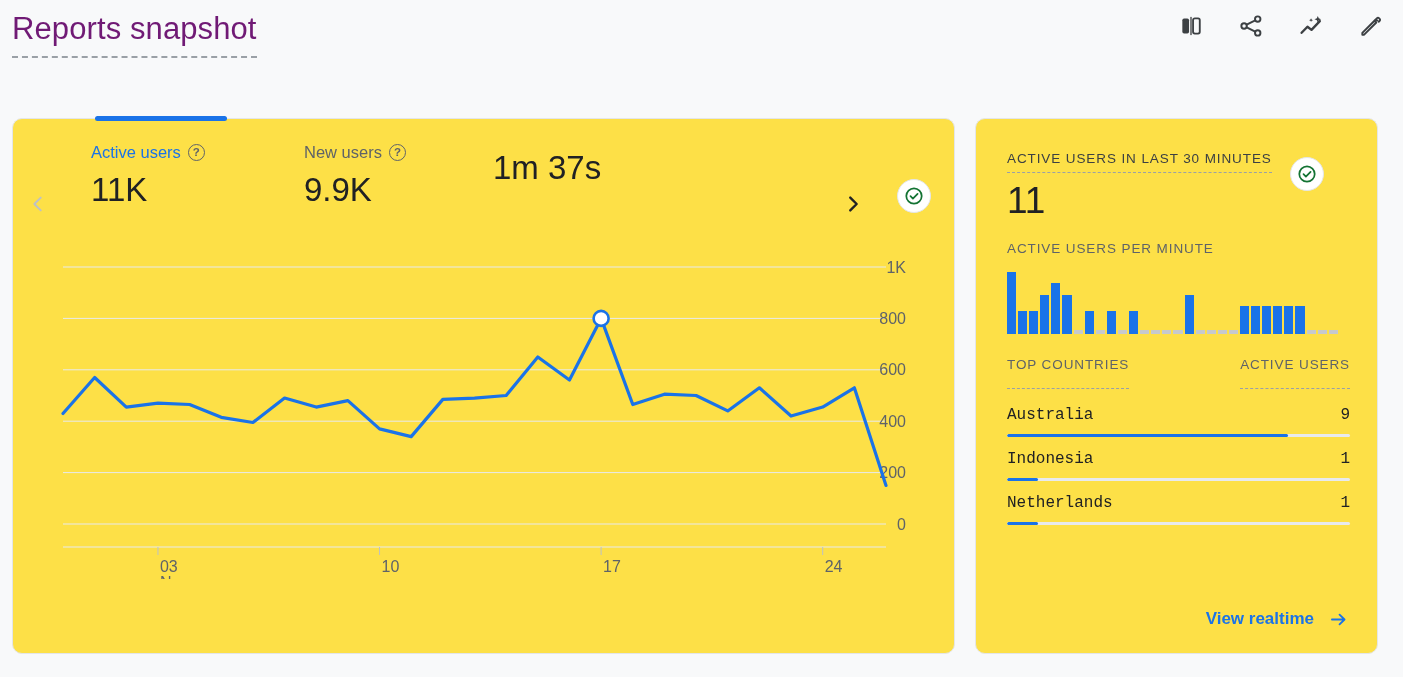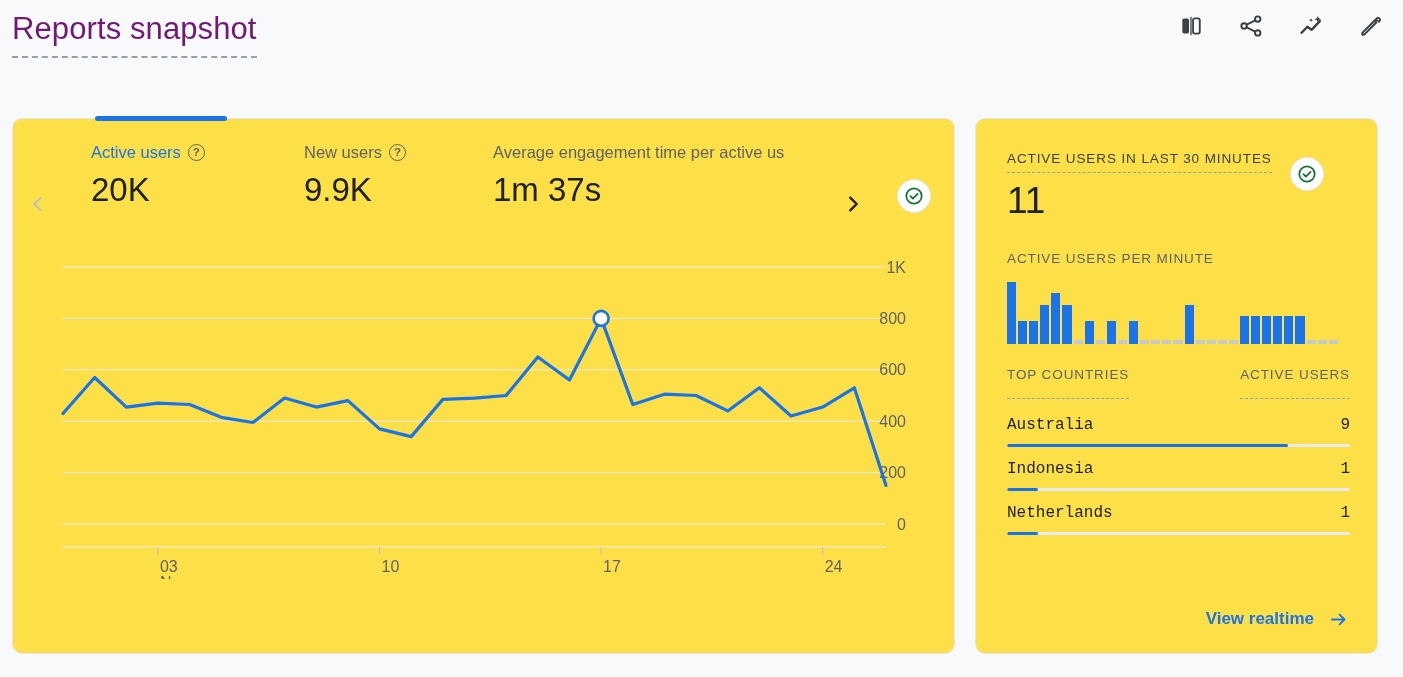--- a/index.html
+++ b/index.html
@@ -104,21 +104,21 @@
     font-size: 13.5px; letter-spacing: 0.9px; color: #3c4043;
     text-transform: uppercase; padding-bottom: 4px;
     border-bottom: 1.5px dashed #9aa0a6; display: inline-block;
     line-height: 18px;
   }
   .rt-bignum {
     font-size: 37px; color: #202124; line-height: 48px; margin-top: 4px;
   }
   .rt-section-label {
     font-size: 13.5px; letter-spacing: 0.9px; color: #5f6368;
-    text-transform: uppercase; margin-top: 25px; line-height: 18px;
+    text-transform: uppercase; margin-top: 15px; line-height: 18px;
   }
   .minute-bars {
     margin-top: 14px; height: 62px; width: 331px;
     display: flex; align-items: flex-end; gap: 2px;
   }
   .mbar { flex: 1 1 0; background: #1a73e8; border-radius: 0; }
   .mbar.zero { background: #c6c9cc; }
 
   
   .ctable { margin-top: 22px; width: 343px; }
@@ -200,35 +200,32 @@
         </svg>
       </div>
 
       <div class="metrics">
 
         <div class="metric active" style="left:0;">
           <div class="metric-label">
             <span>Active users</span>
             <span class="help-icon">?</span>
           </div>
-          <div class="metric-value">20K</div>
+          <div class="metric-value">11K</div>
         </div>
 
         <div class="metric" style="left:213px;">
           <div class="metric-label">
             <span>New users</span>
             <span class="help-icon">?</span>
           </div>
           <div class="metric-value">9.9K</div>
         </div>
 
         <div class="metric" style="left:402px;">
-          <div class="metric-label">
-            <span>Average engagement time per active us</span>
-          </div>
           <div class="metric-value">1m 37s</div>
         </div>
 
       </div>
 
       <div class="nav-chev right">
         <svg width="22" height="22" viewBox="0 0 24 24" aria-hidden="true">
           <path d="M9 5 L16 12 L9 19" fill="none" stroke="currentColor" stroke-width="2.6" stroke-linecap="round" stroke-linejoin="round"></path>
         </svg>
       </div>

